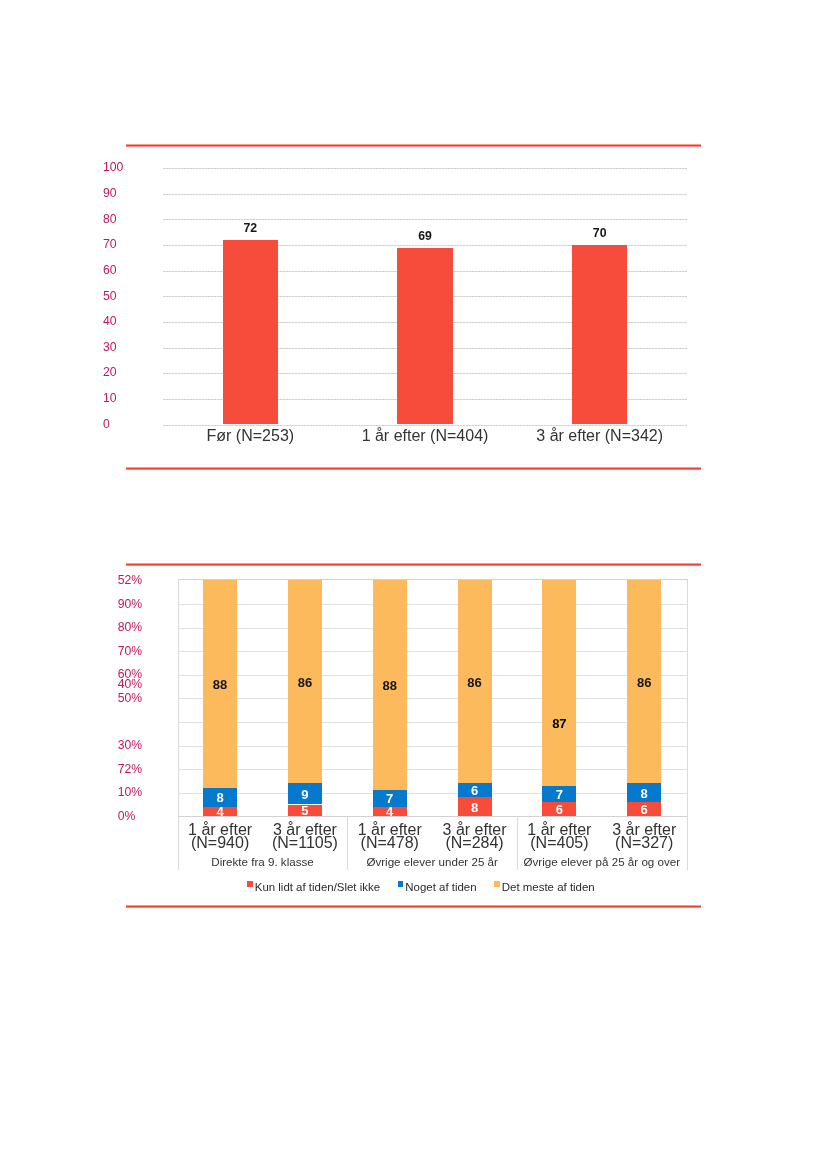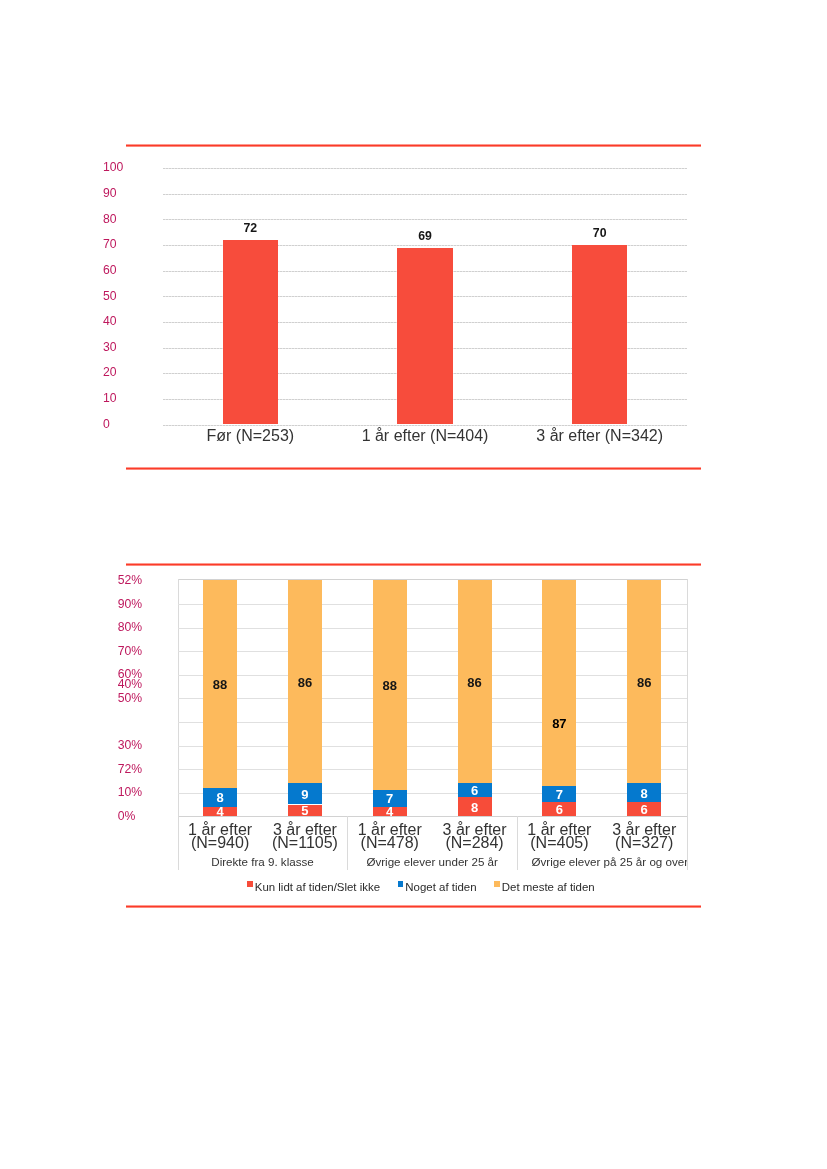--- a/index.html
+++ b/index.html
@@ -174,21 +174,21 @@
     <div class="xlab" style="left: 507.375px; width: 104px; top: 823px;">
       <div>1 år efter</div>
       <div>(N=405)</div>
     </div>
     <div class="xlab" style="left: 592.192px; width: 104px; top: 823px;">
       <div>3 år efter</div>
       <div>(N=327)</div>
     </div>
     <div class="glab" style="left: 177.7px; width: 169.633px; top: 854.8px;">Direkte fra 9. klasse</div>
     <div class="glab" style="left: 347.333px; width: 169.633px; top: 854.8px;">Øvrige elever under 25 år</div>
-    <div class="glab" style="left: 516.967px; width: 169.633px; top: 854.8px; margin-left: 8px;">Øvrige elever på 25 år og over</div>
+    <div class="glab" style="left: 516.967px; width: 169.633px; top: 854.8px;">Øvrige elever på 25 år og over</div>
     <div class="vline" style="left: 177.7px; top: 816.3px; height: 53.5px;"></div>
     <div class="vline" style="left: 347.333px; top: 816.3px; height: 53.5px;"></div>
     <div class="vline" style="left: 516.967px; top: 816.3px; height: 53.5px;"></div>
     <div class="vline" style="left: 686.6px; top: 816.3px; height: 53.5px;"></div>
     <div class="legend" style="left: 247px; top: 881.1px;">
       <div class="legend-item">
         <span class="legend-swatch" style="background: rgb(247, 76, 57);"></span>
         <span class="legend-text">Kun lidt af tiden/Slet ikke</span>
       </div>
       <div class="legend-item">

